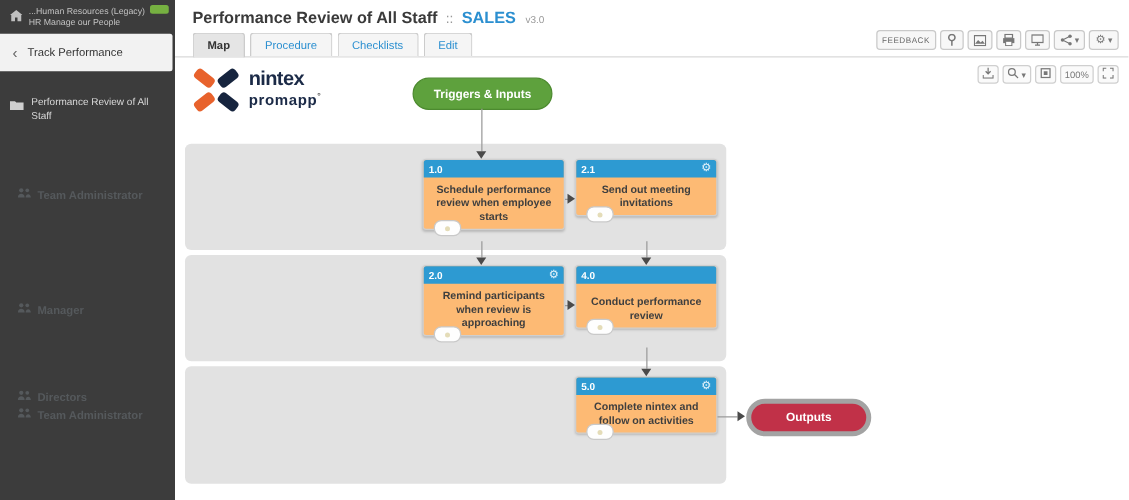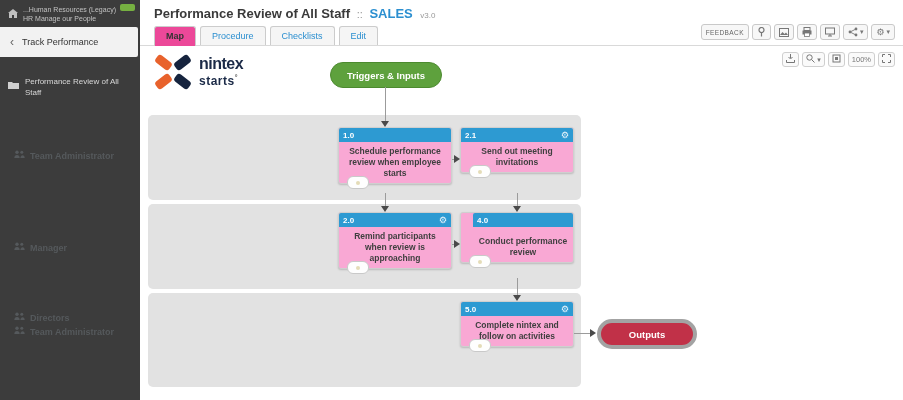--- a/index.html
+++ b/index.html
@@ -20,21 +20,21 @@
 
   
   #header{left:140px;top:0;width:763px;height:45px;background:#fff;border-bottom:1px solid #d9d9d9;}
   #title-row{position:absolute;left:14px;top:6px;font-size:13px;color:#333;white-space:nowrap;}
   #title-row .t{font-weight:bold;color:#3a3a3a;}
   #title-row .sep{color:#999;font-size:11px;margin:0 3px;}
   #title-row .tag{color:#2b8fd0;font-weight:bold;}
   #title-row .ver{color:#999;font-size:8px;margin-left:4px;margin-top:33px;}
   #tabs{position:absolute;left:14px;top:26px;display:flex;gap:4px;}
   .tab{font-size:9px;padding:4px 11px;border:1px solid #ccc;border-bottom:none;border-radius:3px 3px 0 0;background:#f5f5f5;color:#2b8fd0;height:19px;box-sizing:border-box;}
-  .tab.active{background:#ec4899;color:#333;font-weight:bold;position:relative;height:20px;}
+  .tab.active{background:#e5e5e5;color:#333;font-weight:bold;position:relative;height:20px;}
   #hdr-actions{position:absolute;right:8px;top:24px;display:flex;gap:3px;align-items:center;}
   .hbtn{height:16px;border:1px solid #c9c9c9;border-radius:3px;background:#f7f7f7;display:flex;align-items:center;justify-content:center;color:#666;font-size:8px;padding:0 4px;box-sizing:border-box;}
   .hbtn svg{display:block;}
   .caret{font-size:7px;color:#777;margin-left:2px;}
 
   
   #logo{left:155px;top:54px;display:flex;align-items:flex-start;gap:8px;}
   .xmark{position:relative;width:36px;height:36px;}
   .xbar{position:absolute;width:17px;height:9px;border-radius:3px;}
   .xo{background:#e8622c;}
@@ -51,21 +51,21 @@
   
   .pill{border-radius:14px;display:flex;align-items:center;justify-content:center;color:#fff;font-weight:bold;font-size:9.5px;}
   #triggers-pill{left:330px;top:62px;width:112px;height:26px;background:#5ea13d;border:1px solid #4c8a2f;box-sizing:border-box;}
   #outputs-pill{left:597px;top:319px;width:100px;height:30px;background:#c13148;border:4px solid #a3a3a3;box-sizing:border-box;border-radius:16px;}
 
   .lane{left:148px;width:433px;background:#e2e2e2;border-radius:5px;}
   .lane-label{position:absolute;left:14px;display:flex;flex-direction:column;gap:3px;}
   .role{display:flex;align-items:center;gap:5px;font-size:9px;font-weight:bold;color:#55595c;}
   .role svg{flex:0 0 auto;}
 
-  .pbox{width:114px;background:#f9a8d4;border:1px solid #cfcfcf;border-radius:3px;box-shadow:0 1px 2px rgba(0,0,0,0.18);box-sizing:border-box;}
+  .pbox{width:114px;background:#fdba74;border:1px solid #cfcfcf;border-radius:3px;box-shadow:0 1px 2px rgba(0,0,0,0.18);box-sizing:border-box;}
   .pbox .bhead{height:14px;background:#2d9ad2;border-radius:2px 2px 0 0;display:flex;align-items:center;padding:0 4px;color:#fff;}
   .bnum{font-size:8px;font-weight:bold;}
   .bgear{margin-left:auto;font-size:9px;line-height:1;color:#e8f4fb;}
   .btitle{padding:4px 5px;font-size:8.5px;font-weight:bold;color:#3f3f3f;text-align:center;line-height:1.3;}
   .bubble{position:absolute;left:8px;bottom:-6px;width:20px;height:11px;background:#fefefe;border:1px solid #c9c9c9;border-radius:6px;display:flex;align-items:center;justify-content:center;}
   .bubble i{display:block;width:4px;height:4px;border-radius:50%;background:#e4dcb8;}
 
   .vline{width:1px;background:#9b9b9b;}
   .hline{height:1px;background:#9b9b9b;}
   .ah-d{width:0;height:0;border-left:4px solid transparent;border-right:4px solid transparent;border-top:6px solid #4a4a4a;}
@@ -171,21 +171,21 @@
 
   <div id="logo" class="abs">
     <span class="xmark">
       <span class="xbar xo" style="left:0;top:4px;transform:rotate(38deg);"></span>
       <span class="xbar xo" style="left:0;top:23px;transform:rotate(-38deg);"></span>
       <span class="xbar xn" style="left:19px;top:4px;transform:rotate(-38deg);"></span>
       <span class="xbar xn" style="left:19px;top:23px;transform:rotate(38deg);"></span>
     </span>
     <span class="words">
       <span class="logo-main">nintex</span>
-      <span class="logo-sub"><span>starts</span><sup>°</sup></span>
+      <span class="logo-sub"><span>promapp</span><sup>°</sup></span>
     </span>
   </div>
 
   <div id="map-toolbar" class="abs">
     <div class="mbtn">
       <span><svg width="9" height="9" viewBox="0 0 9 9">
             <path d="M4.5 0v4M2.5 3l2 2 2-2" stroke="#777" fill="none"></path>
             <path d="M0.5 6v2.5h8V6" stroke="#777" fill="none"></path>
           </svg></span>
     </div>
@@ -284,21 +284,21 @@
     <div class="bhead">
       <span class="bnum">2.0</span>
       <span class="bgear" style="font-family:'DejaVu Sans',sans-serif;">⚙</span>
     </div>
     <div class="btitle">Remind participants when review is approaching</div>
     <span class="bubble">
         <i></i>
       </span>
   </div>
 
-  <div class="pbox abs" style="left:460px;top:212px;padding-left:12px;">
+  <div class="pbox abs" style="left:460px;top:212px;">
     <div class="bhead">
       <span class="bnum">4.0</span>
     </div>
     <div class="btitle" style="padding-top:9px;">Conduct performance review</div>
     <span class="bubble">
         <i></i>
       </span>
   </div>
 
   <div class="pbox abs" style="left:460px;top:301px;">

